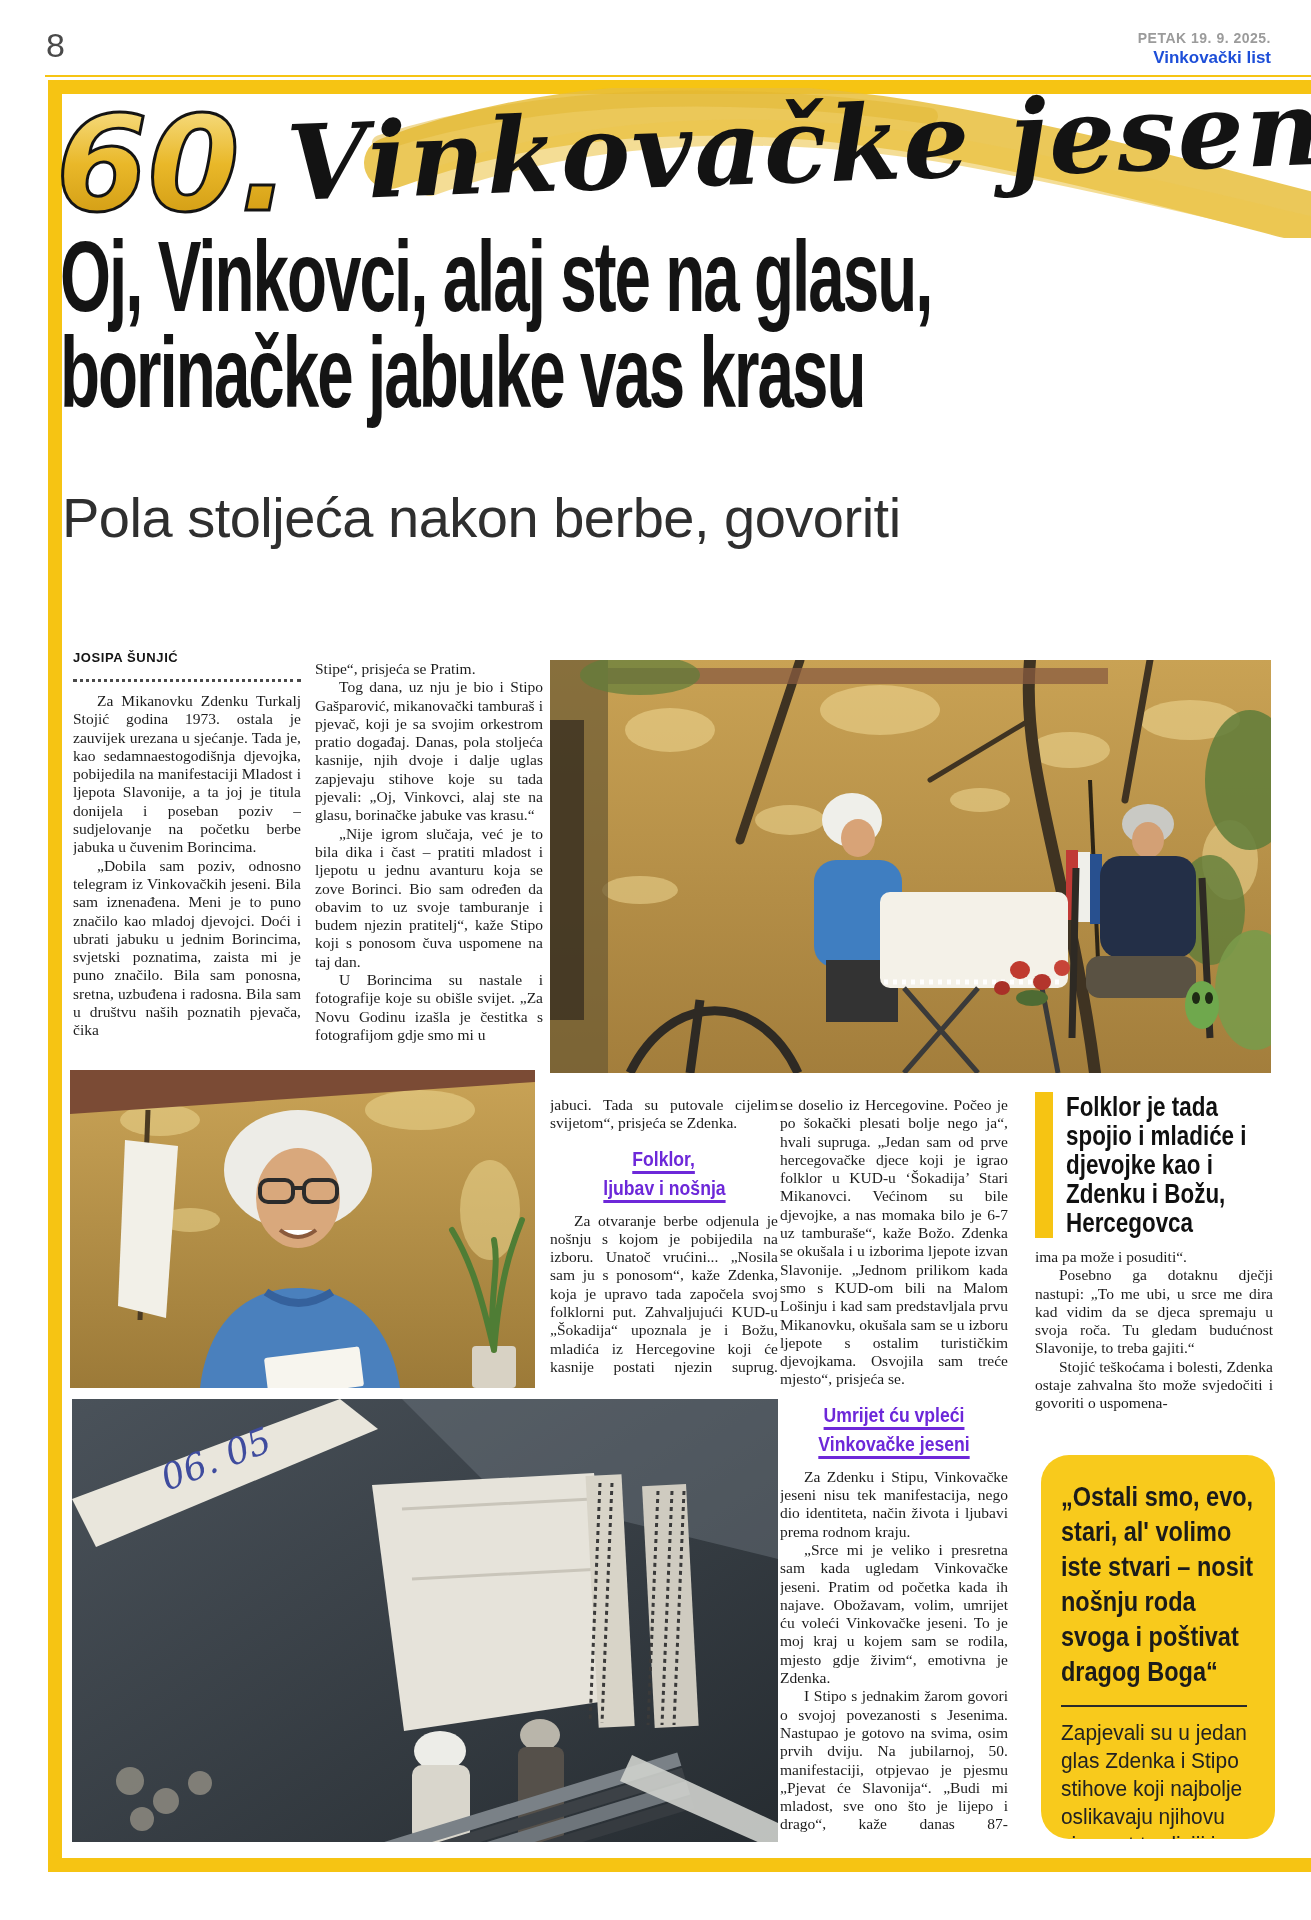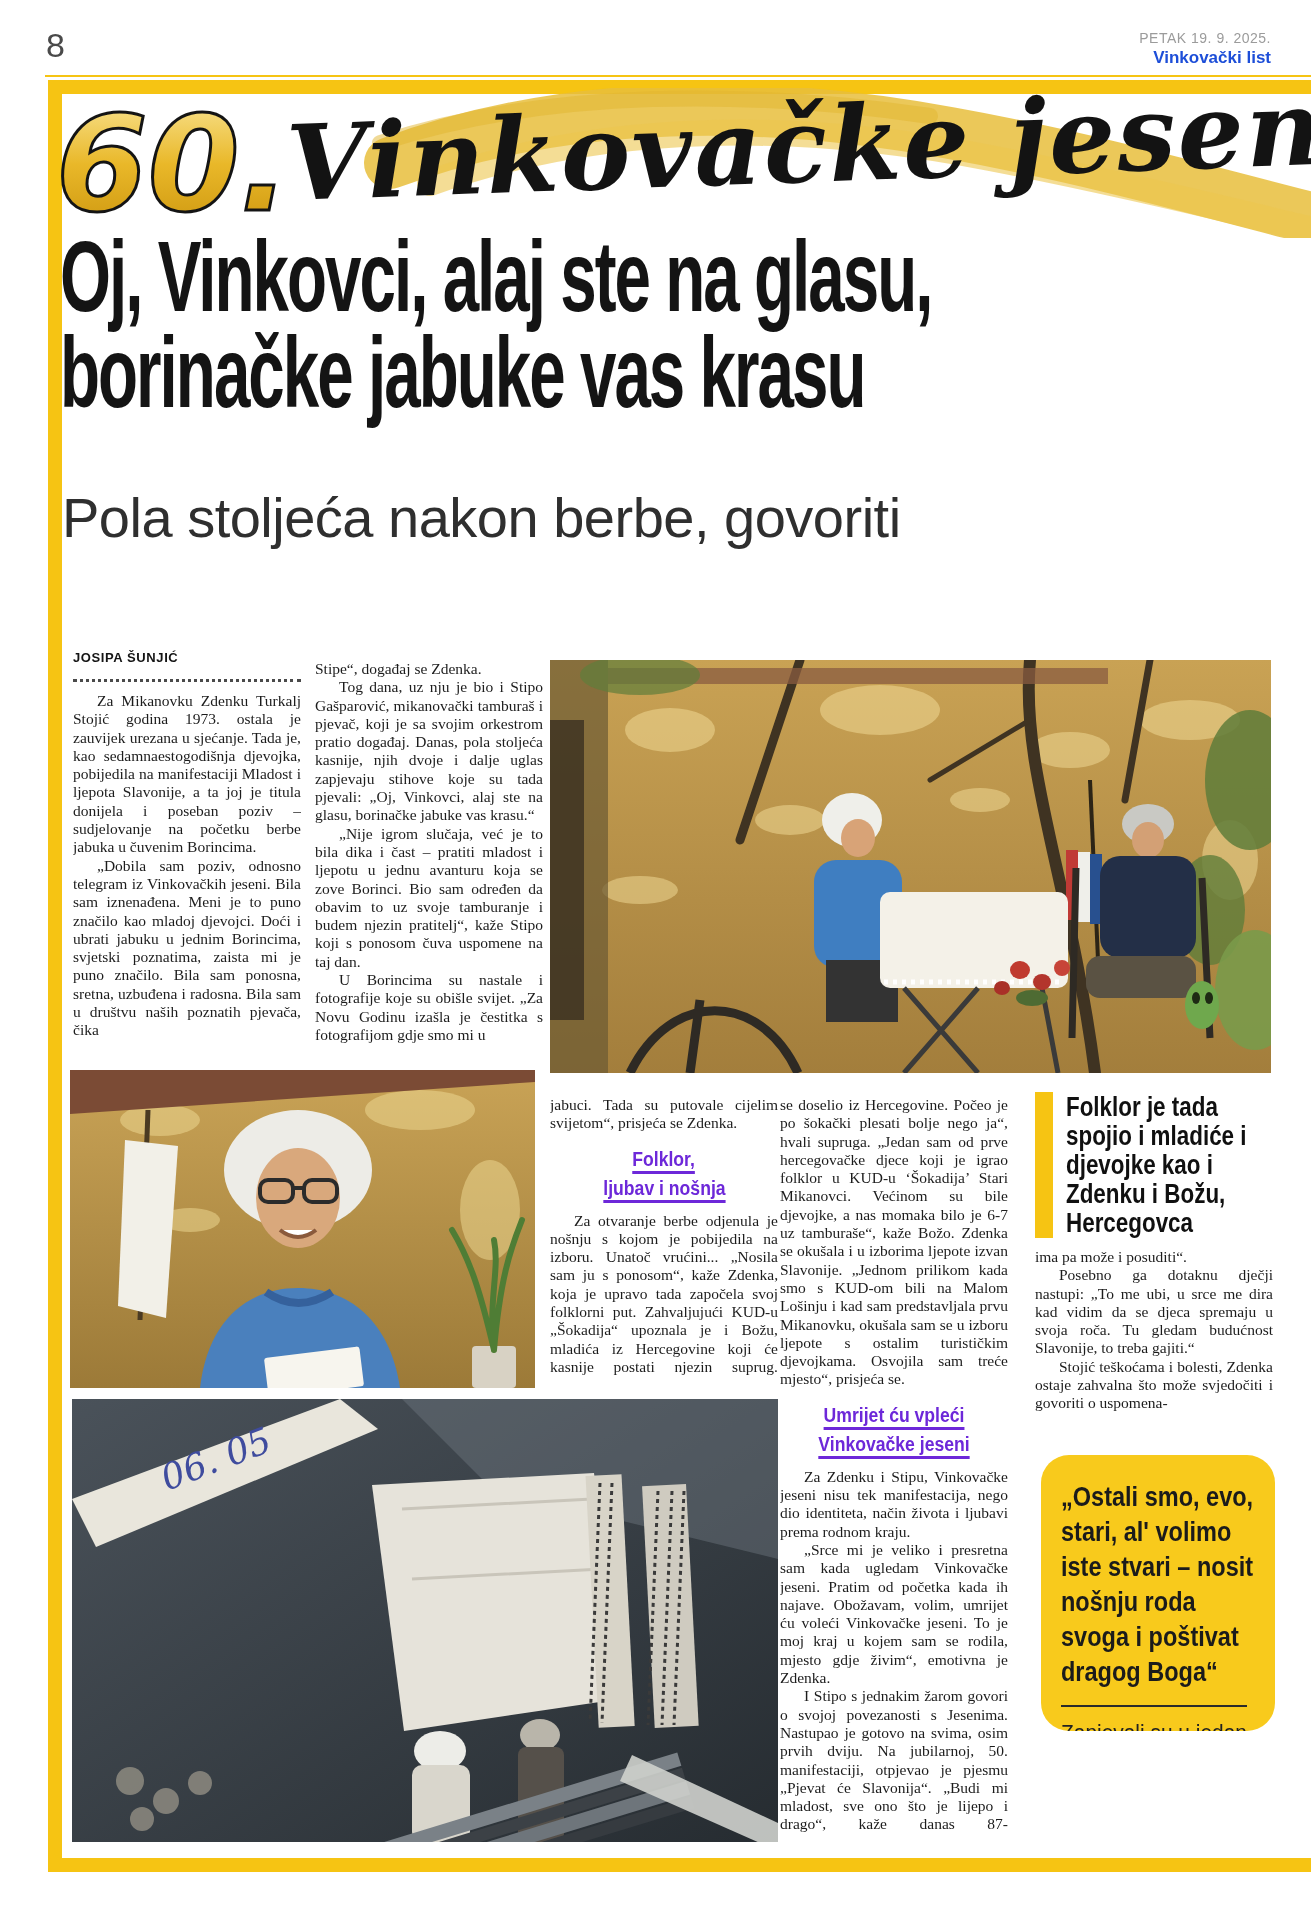--- a/index.html
+++ b/index.html
@@ -1,21 +1,21 @@
 <!DOCTYPE html>
 <html lang="hr"><head>
 <meta charset="utf-8">
 <style>
   html,body{margin:0;padding:0;background:#e8e8e8;}
   #page{position:relative;width:1311px;height:1920px;background:#ffffff;overflow:hidden;
         font-family:"Liberation Sans",sans-serif;color:#1e1e1e;}
   
   .page-number{position:absolute;left:46px;top:26px;font-size:34px;color:#4a4a4a;font-weight:400;}
   .dateline-wrap{position:absolute;right:40px;top:28px;text-align:right;line-height:20px;}
-  .dateline{font-size:14px;color:#9b9b9b;letter-spacing:.5px;}
+  .dateline{font-size:14px;color:#9b9b9b;letter-spacing:.5px;font-weight:bold;}
   .masthead-name{font-size:17px;font-weight:700;color:#1d4ed8;}
   .header-rule{position:absolute;left:45px;top:75px;width:1266px;height:2px;}
   
   .bar{position:absolute;}
   
   .banner-svg{position:absolute;left:50px;top:88px;}
   
   .headline{position:absolute;left:60px;top:228px;width:1500px;
             font-weight:800;font-size:100px;line-height:96px;letter-spacing:-3px;
             transform:scaleX(.655);transform-origin:0 0;white-space:nowrap;color:#141414;}
@@ -34,21 +34,21 @@
   .col-heading{font-family:"Liberation Sans",sans-serif;font-weight:700;font-size:20px;
        line-height:29px;text-align:center;margin:12px 0 9px;color:#6d28d9;}
   .col-heading span{display:inline-block;transform:scaleX(.88);
        text-decoration:underline;text-decoration-thickness:2.5px;text-underline-offset:5px;}
   
   .pullquote{position:absolute;left:1035px;top:1092px;display:flex;}
   .pullquote-bar{width:18px;height:146px;flex:0 0 18px;}
   .pullquote-text{margin-left:13px;width:260px;font-weight:800;font-size:28px;line-height:29px;
        color:#101010;transform:scaleX(.80);transform-origin:0 0;}
   
-  .quote-box{position:absolute;left:1041px;top:1455px;width:234px;height:276px;
+  .quote-box{position:absolute;left:1041px;top:1455px;width:234px;height:384px;
        border-radius:28px;box-sizing:border-box;padding:24px 2px 0 20px;overflow:hidden;}
   .quote-box-quote{font-weight:800;font-size:28px;line-height:35px;color:#1b1b1b;
        width:232px;transform:scaleX(.84);transform-origin:0 0;}
   .quote-box-divider{width:186px;height:0;border-top:2px solid #2a2a2a;margin:16px 0 12px;}
   .quote-box-caption{font-size:22px;line-height:28px;font-weight:400;color:#222;
        width:206px;transform:scaleX(.95);transform-origin:0 0;}
   
   .photo{position:absolute;display:block;}
 </style>
 </head>
@@ -95,21 +95,21 @@
 
   <div class="byline">JOSIPA ŠUNJIĆ</div>
   <div class="byline-rule"></div>
 
   <div class="col" style="left:73px;top:692px;height:374px;">
     <p class="indent">Za Mikanovku Zdenku Turkalj Stojić godina 1973. ostala je zauvijek urezana u sjećanje. Tada je, kao sedamnaestogodišnja djevojka, pobijedila na manifestaciji Mladost i ljepota Slavonije, a ta joj je titula donijela i poseban poziv – sudjelovanje na početku berbe jabuka u čuvenim Borincima.</p>
     <p class="indent">„Dobila sam poziv, odnosno telegram iz Vinkovačkih jeseni. Bila sam iznenađena. Meni je to puno značilo kao mladoj djevojci. Doći i ubrati jabuku u jednim Borincima, svjetski poznatima, zaista mi je puno značilo. Bila sam ponosna, sretna, uzbuđena i radosna. Bila sam u društvu naših poznatih pjevača, čika</p>
   </div>
 
   <div class="col" style="left:315px;top:660px;height:406px;">
-    <p>Stipe“, događaj se Zdenka.</p>
+    <p>Stipe“, prisjeća se Pratim.</p>
     <p class="indent">Tog dana, uz nju je bio i Stipo Gašparović, mikanovački tamburaš i pjevač, koji je sa svojim orkestrom pratio događaj. Danas, pola stoljeća kasnije, njih dvoje i dalje uglas zapjevaju stihove koje su tada pjevali: „Oj, Vinkovci, alaj ste na glasu, borinačke jabuke vas krasu.“</p>
     <p class="indent">„Nije igrom slučaja, već je to bila dika i čast – pratiti mladost i ljepotu u jednu avanturu koja se zove Borinci. Bio sam određen da obavim to uz svoje tamburanje i budem njezin pratitelj“, kaže Stipo koji s ponosom čuva uspomene na taj dan.</p>
     <p class="indent">U Borincima su nastale i fotografije koje su obišle svijet. „Za Novu Godinu izašla je čestitka s fotografijom gdje smo mi u</p>
   </div>
 
   <svg class="photo" style="left:550px;top:660px;" width="721" height="413" viewBox="0 0 721 413">
     <defs>
       <linearGradient id="wall1" x1="0" y1="0" x2="0" y2="1">
         <stop offset="0" stop-color="#C9A254"></stop>
           <stop offset="1" stop-color="#A37E3C"></stop>

